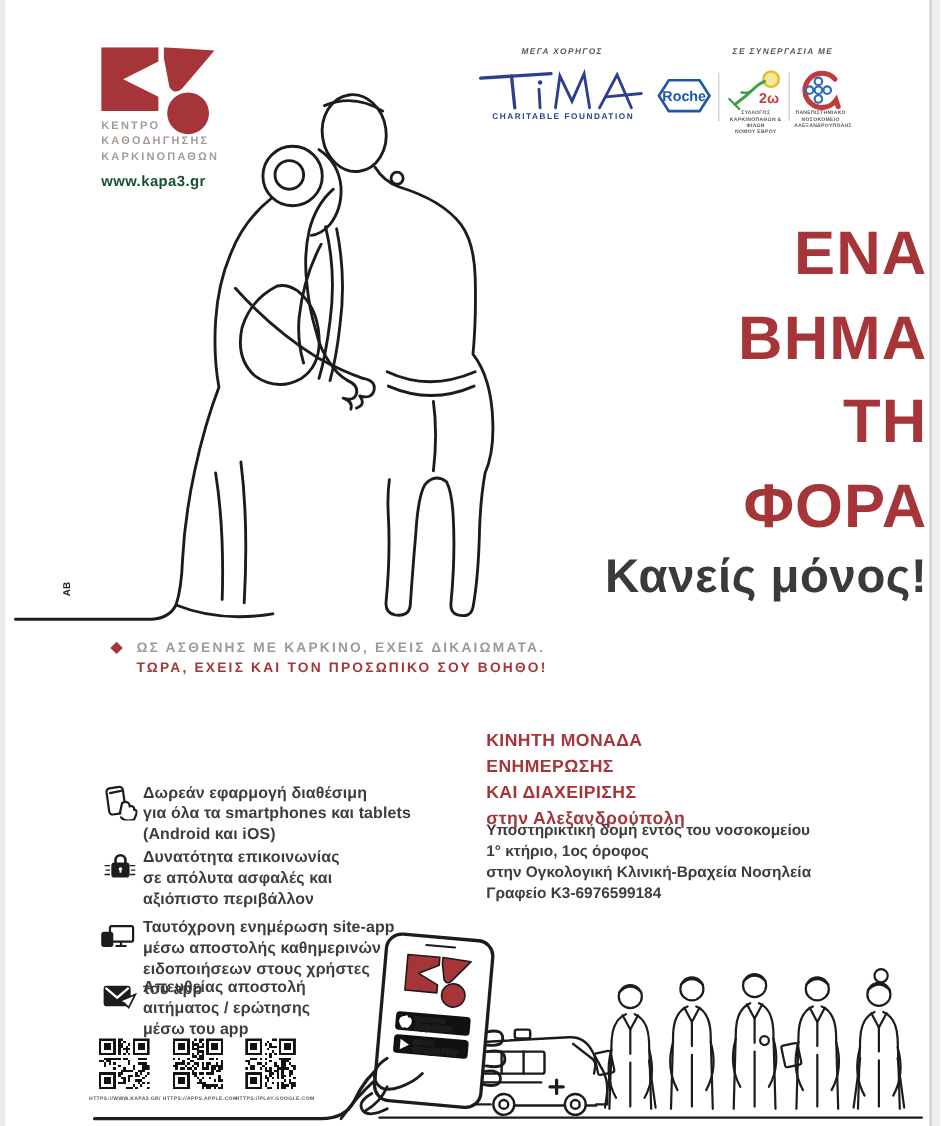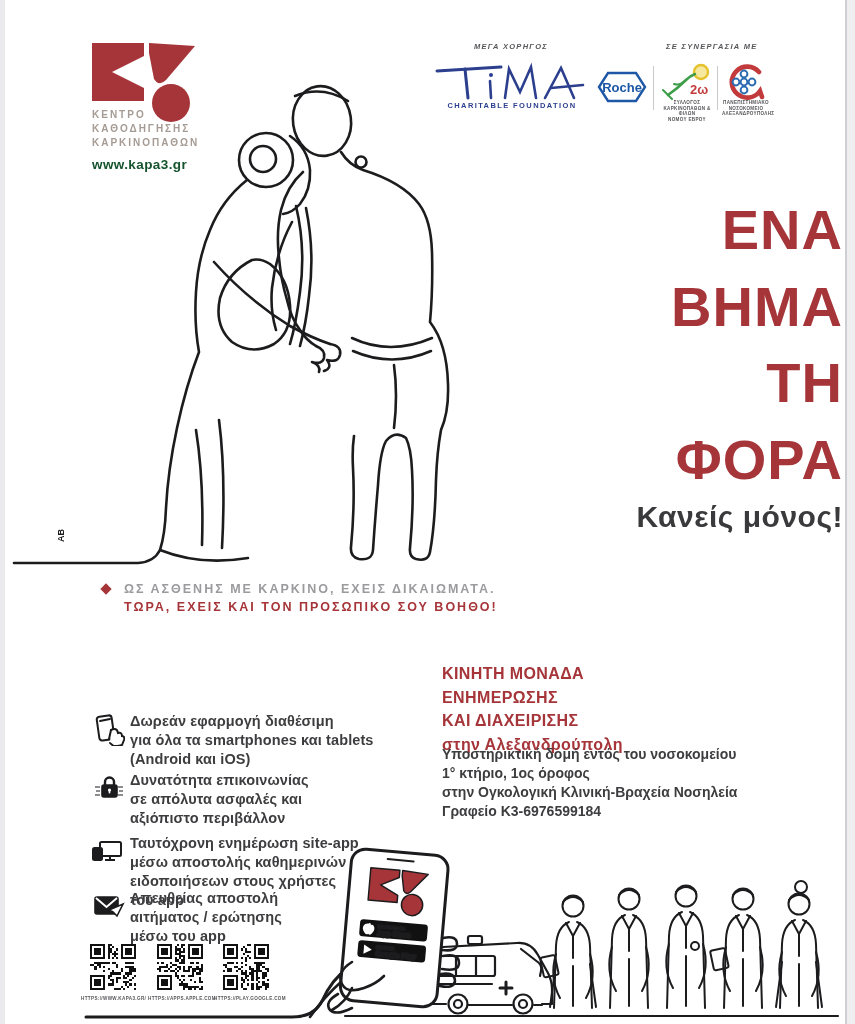--- a/index.html
+++ b/index.html
@@ -20,21 +20,21 @@
   .collab{left:666px;top:42px;}
   .tima-sub{left:433px;top:101px;width:158px;text-align:center;font-size:7.5px;
             letter-spacing:1.4px;color:#2c3f8e;font-weight:bold;}
   .partner-sub{font-size:4.6px;font-weight:bold;letter-spacing:.3px;color:#57565a;
                text-align:center;line-height:5.6px;}
   .vline{width:1px;background:#c9c9cd;}
   
   .headline{right:12px;top:192px;text-align:right;color:#a63539;font-weight:bold;
             font-size:56px;line-height:76.5px;letter-spacing:1px;}
   .tagline{right:12px;top:500px;text-align:right;color:#3a3a3c;font-weight:bold;
-           font-size:30px;letter-spacing:.5px;}
+           font-size:43px;letter-spacing:.5px;}
   
   .rights{left:100px;top:581px;font-weight:bold;font-size:12.5px;letter-spacing:2px;line-height:17.5px;}
   .rights .l1{color:#9b9b9e;position:relative;padding-left:24px;}
   .rights .l2{color:#a63539;padding-left:24px;}
   .diamond{position:absolute;left:2px;top:4px;width:8px;height:8px;background:#a63539;
            transform:rotate(45deg);}
   
   .col-head{color:#a63539;font-weight:bold;font-size:21px;line-height:24px;letter-spacing:1px;}
   .assist-head{left:128px;top:664px;}
   .unit-head{left:442px;top:662px;font-size:16px;line-height:23.5px;letter-spacing:.4px;}

